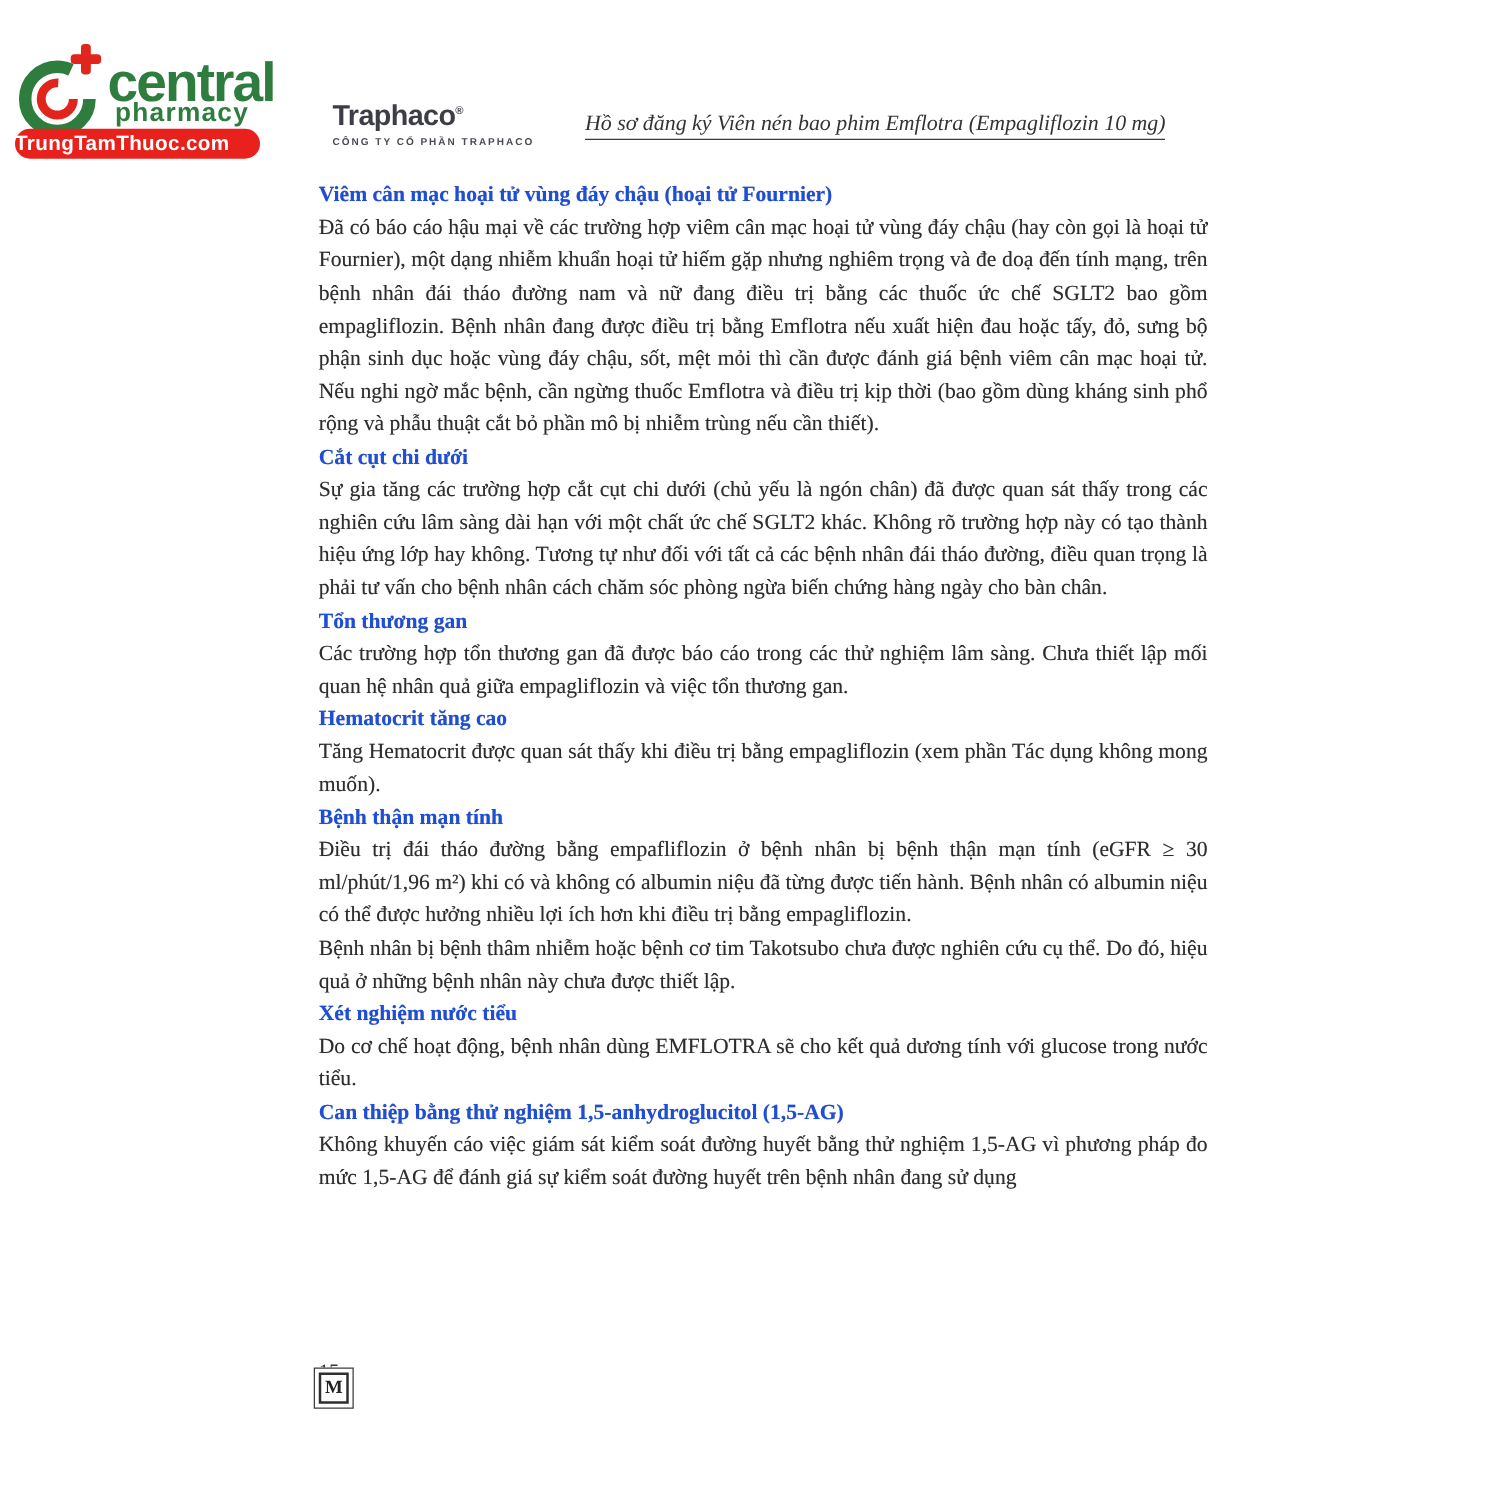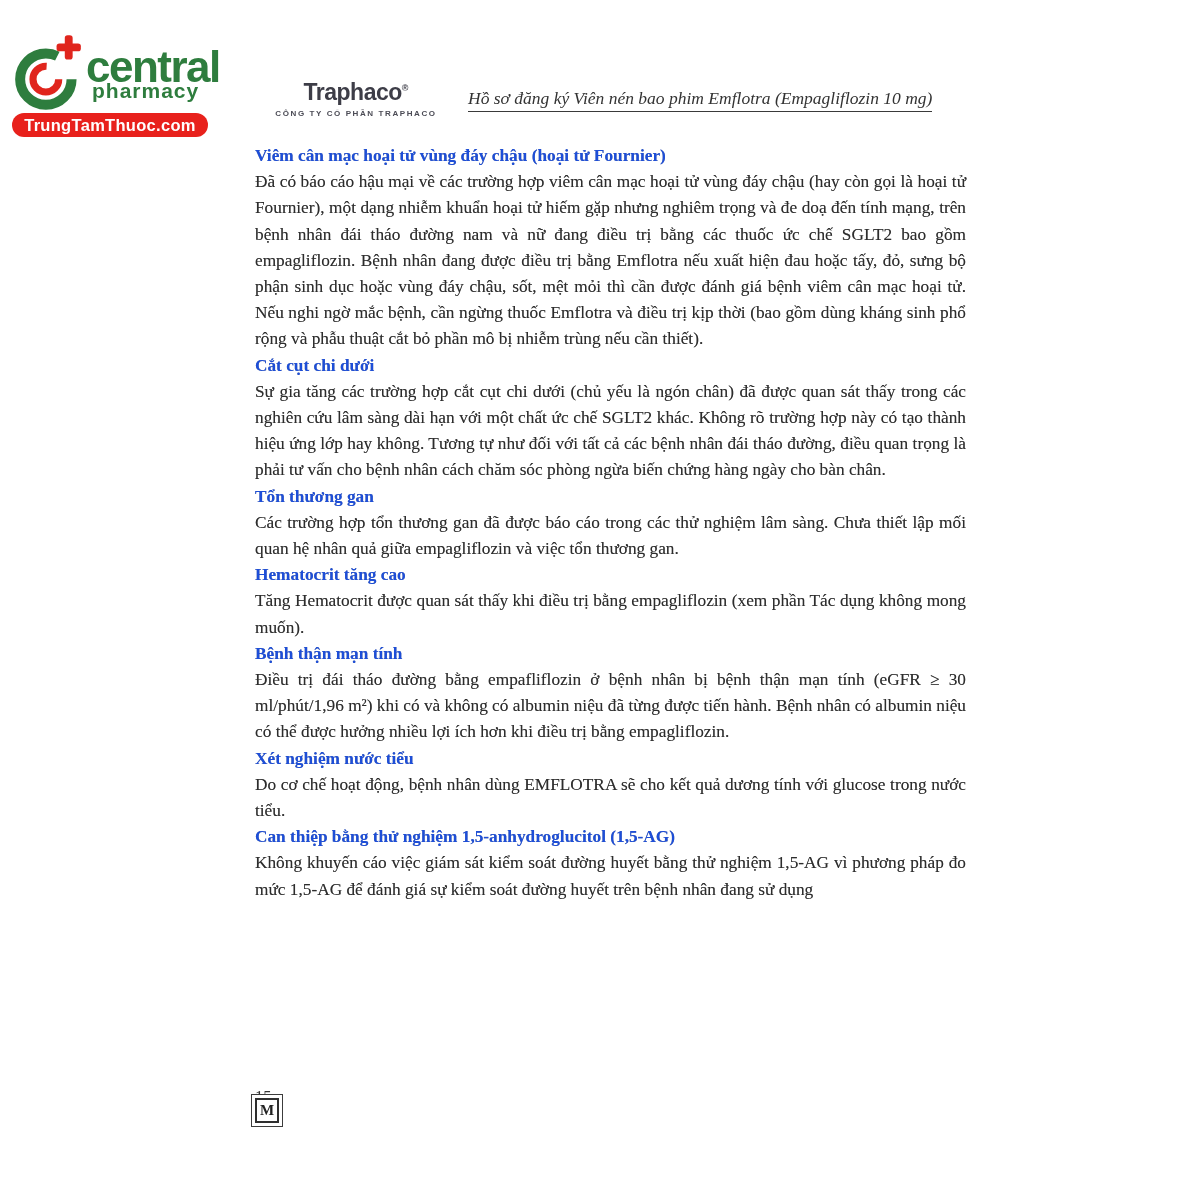--- a/index.html
+++ b/index.html
@@ -22,28 +22,28 @@
     position:absolute;left:78px;top:19px;
     font-family:Liberation Sans, sans-serif;font-weight:bold;
     font-size:44px;letter-spacing:-1.5px;color:var(--brand_green);line-height:1;
   }
   .brand-sub{
     position:absolute;left:84px;top:54px;
     font-family:"Liberation Sans", sans-serif;font-weight:bold;
     font-size:21px;letter-spacing:1px;color:var(--brand_green);line-height:1;
   }
   .pill{
-    position:absolute;left:4px;top:87px;width:196px;height:24px;
+    position:absolute;left:4px;top:77px;width:196px;height:24px;
     background:var(--pill_red);border-radius:13px;
     color:#fff;font-family:"Liberation Sans", sans-serif;font-weight:bold;
-    font-size:16.5px;line-height:24px;text-align:center;letter-spacing:0.3px;
+    font-size:16.5px;line-height:24px;letter-spacing:0.3px;
   }
 
   
-  .company{position:absolute;left:266px;top:80px;width:180px;text-align:center;}
+  .company{position:absolute;left:266px;top:80px;width:180px;}
   .company-name{
     font-family:"Liberation Sans", sans-serif;font-weight:bold;
     font-size:23px;color:var(--company_dark);letter-spacing:-0.5px;line-height:1.1;
   }
   .company-name .reg{font-size:9px;vertical-align:super;letter-spacing:0;}
   .company-sub{
     margin-top:4px;font-family:"Liberation Sans", sans-serif;font-weight:bold;
     font-size:8px;letter-spacing:1.6px;color:#4b4b55;white-space:nowrap;
   }
 
@@ -121,20 +121,21 @@
 
       <p class="sec sec-heading">Hematocrit tăng cao</p>
 
       <p class="sec sec-body">Tăng Hematocrit được quan sát thấy khi điều trị bằng empagliflozin (xem phần Tác dụng không mong muốn).</p>
 
       <p class="sec sec-heading">Bệnh thận mạn tính</p>
 
       <p class="sec sec-body">Điều trị đái tháo đường bằng empafliflozin ở bệnh nhân bị bệnh thận mạn tính (eGFR ≥ 30 ml/phút/1,96 m²) khi có và không có albumin niệu đã từng được tiến hành. Bệnh nhân có albumin niệu có thể được hưởng nhiều lợi ích hơn khi điều trị bằng empagliflozin.</p>
 
 
+      <p class="sec sec-body">Bệnh nhân bị bệnh thâm nhiễm hoặc bệnh cơ tim Takotsubo chưa được nghiên cứu cụ thể. Do đó, hiệu quả ở những bệnh nhân này chưa được thiết lập.</p>
 
       <p class="sec sec-heading">Xét nghiệm nước tiểu</p>
 
       <p class="sec sec-body">Do cơ chế hoạt động, bệnh nhân dùng EMFLOTRA sẽ cho kết quả dương tính với glucose trong nước tiểu.</p>
 
       <p class="sec sec-heading">Can thiệp bằng thử nghiệm 1,5-anhydroglucitol (1,5-AG)</p>
 
       <p class="sec sec-body">Không khuyến cáo việc giám sát kiểm soát đường huyết bằng thử nghiệm 1,5-AG vì phương pháp đo mức 1,5-AG để đánh giá sự kiểm soát đường huyết trên bệnh nhân đang sử dụng</p>
 
   </div>

